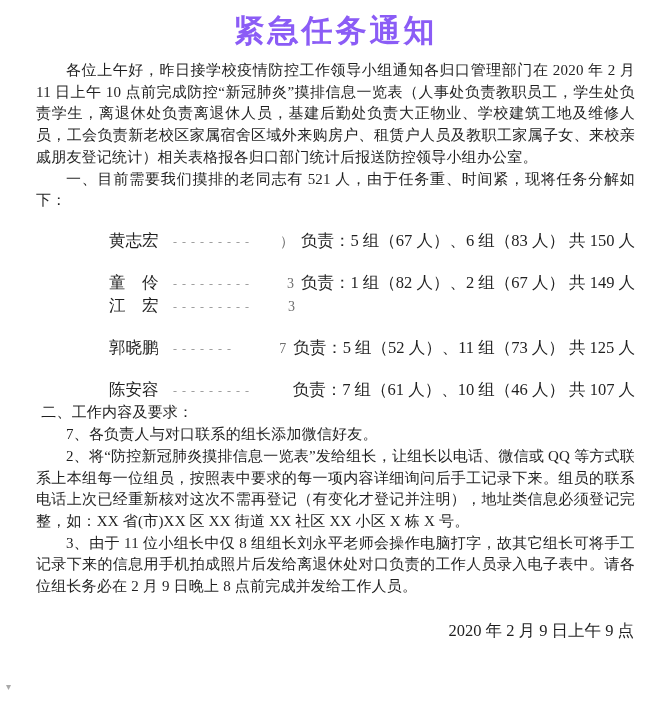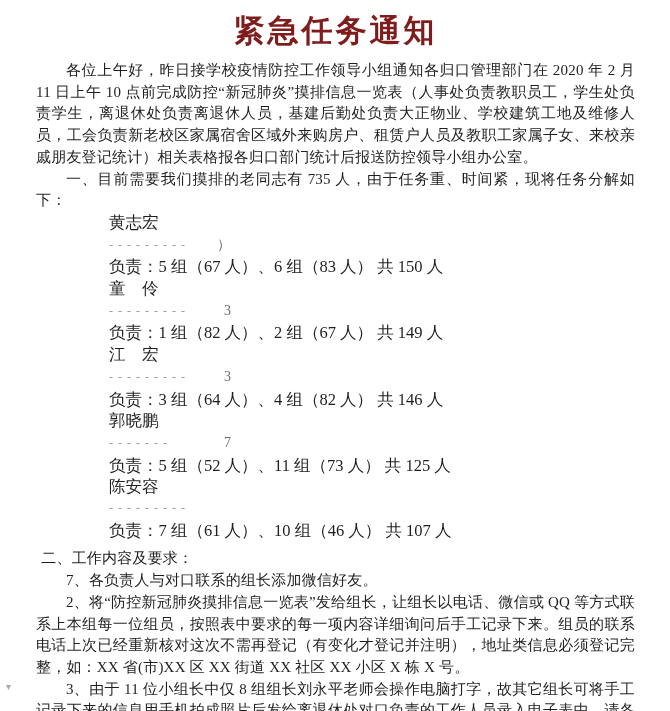--- a/index.html
+++ b/index.html
@@ -19,40 +19,39 @@
     padding: 6px 35px 0 36px;
   }
   .doc-title {
     margin: 4px 0 10px 0;
     text-align: center;
     font-family: "DejaVu Sans", "Liberation Sans", sans-serif;
     font-weight: bold;
     font-size: 31px;
     line-height: 40px;
     letter-spacing: 3px;
-    color: #7f1d1d;
+    color: #8b5cf6;
   }
   .para {
     margin: 0;
     font-size: 15px;
     line-height: 21.7px;
     text-align: justify;
     letter-spacing: 0.2px;
   }
   .indent { text-indent: 2em; }
-  .sec2-indent { text-indent: 0.35em; margin-top: 7px; }
+  .sec2-indent { text-indent: 0.35em; }
   .assignments { margin: 0; }
   .assign-row {
     display: flex;
     align-items: baseline;
     padding-left: 73px;
     font-size: 16.5px;
     line-height: 21.7px;
     white-space: nowrap;
-    flex-direction: column;
   }
   .a-name {
     white-space: pre;
     min-width: 56px;
     margin-right: 8px;
   }
   .a-phone {
     display: inline-flex;
     align-items: baseline;
     justify-content: space-between;
@@ -65,21 +64,21 @@
     font-size: 12px;
     letter-spacing: 1px;
     white-space: pre;
     overflow: hidden;
   }
   .a-tail {
     color: #6e6e6e;
     font-size: 14px;
     white-space: pre;
   }
-  .a-duty { flex: 1; }
+  .a-duty { flex: 1; margin-top: 18px; }
   .date-line {
     margin-top: 22px;
     padding-right: 1px;
     text-align: right;
     font-size: 16.5px;
     line-height: 21.7px;
   }
   .stray-mark {
     position: absolute;
     left: 6px;
@@ -91,21 +90,21 @@
 </style>
 </head>
 <body>
 
 <div class="page">
 
   <h1 class="doc-title">紧急任务通知</h1>
 
   <p class="para indent">各位上午好，昨日接学校疫情防控工作领导小组通知各归口管理部门在 2020 年 2 月 11 日上午 10 点前完成防控“新冠肺炎”摸排信息一览表（人事处负责教职员工，学生处负责学生，离退休处负责离退休人员，基建后勤处负责大正物业、学校建筑工地及维修人员，工会负责新老校区家属宿舍区域外来购房户、租赁户人员及教职工家属子女、来校亲戚朋友登记统计）相关表格报各归口部门统计后报送防控领导小组办公室。</p>
 
-  <p class="para indent">一、目前需要我们摸排的老同志有 735 人，由于任务重、时间紧，现将任务分解如下：</p>
+  <p class="para indent">一、目前需要我们摸排的老同志有 521 人，由于任务重、时间紧，现将任务分解如下：</p>
 
   <div class="assignments">
 
     <div class="assign-row">
       <span class="a-name">黄志宏</span>
       <span class="a-phone">
           <span class="a-mask">- - - - - - - - -</span>
           <span class="a-tail">）</span>
         </span>
       <span class="a-duty">负责：5 组（67 人）、6 组（83 人） 共 150 人</span>
@@ -119,21 +118,20 @@
         </span>
       <span class="a-duty">负责：1 组（82 人）、2 组（67 人） 共 149 人</span>
     </div>
 
     <div class="assign-row">
       <span class="a-name">江　宏</span>
       <span class="a-phone">
           <span class="a-mask">- - - - - - - - -</span>
           <span class="a-tail">3</span>
         </span>
-      <span class="a-duty">负责：3 组（64 人）、4 组（82 人） 共 146 人</span>
     </div>
 
     <div class="assign-row">
       <span class="a-name">郭晓鹏</span>
       <span class="a-phone">
           <span class="a-mask">- - - - - - -</span>
           <span class="a-tail">7</span>
         </span>
       <span class="a-duty">负责：5 组（52 人）、11 组（73 人） 共 125 人</span>
     </div>

